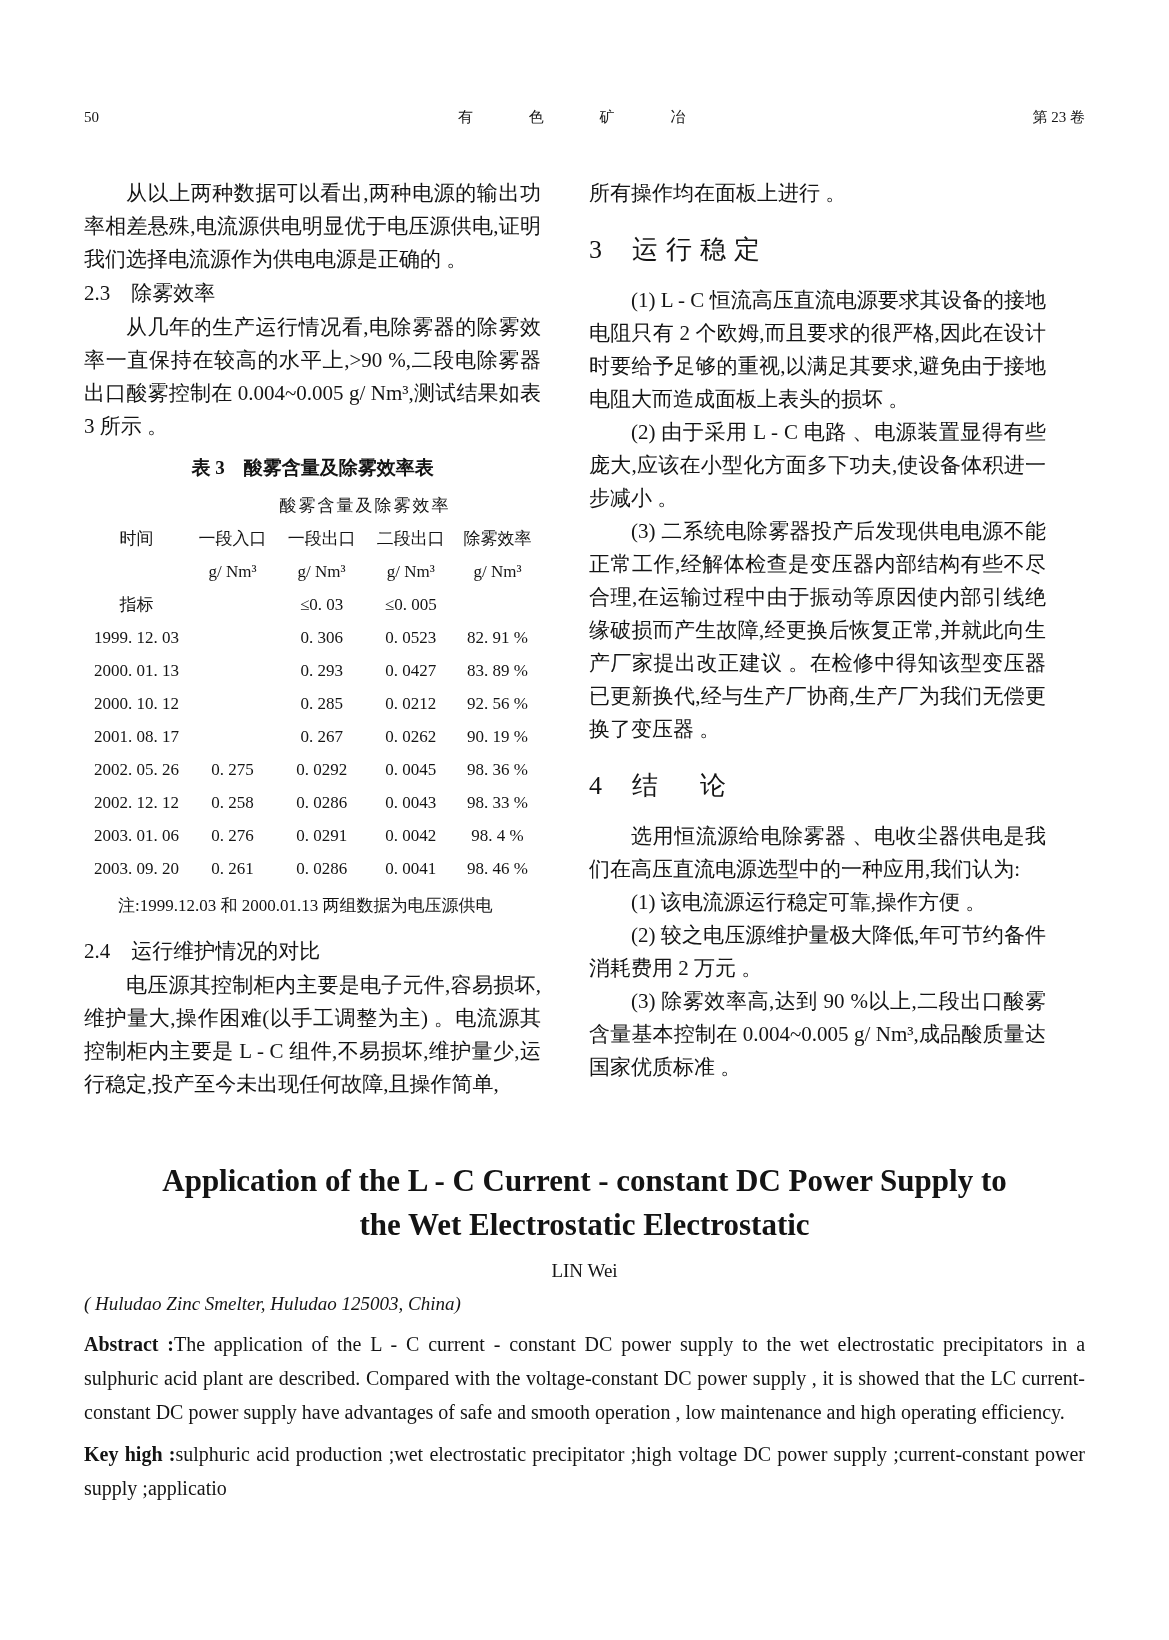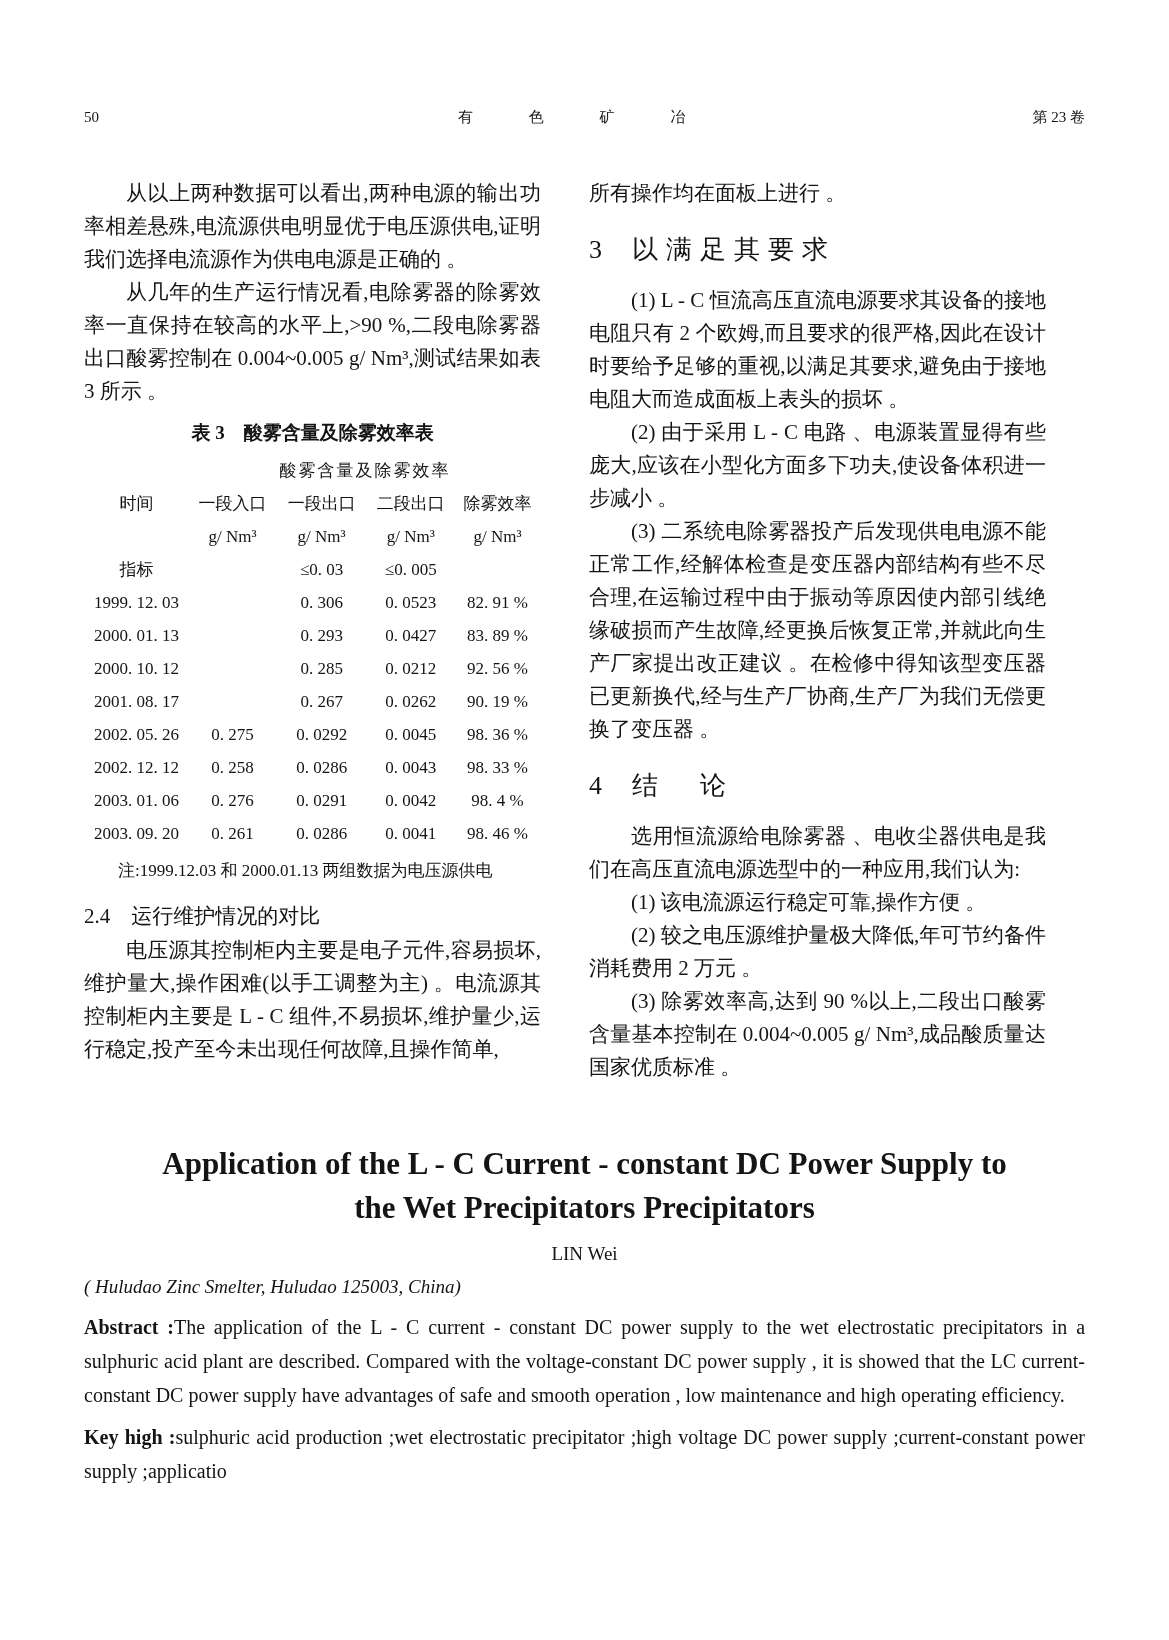--- a/index.html
+++ b/index.html
@@ -46,20 +46,21 @@
   <header class="pg-header">
     <span class="pgnum">50</span>
     <span class="journal">有 色 矿 冶</span>
     <span class="vol">第 23 卷</span>
   </header>
 
   <div class="columns">
 
     <div class="col">
       <p class="body indent">从以上两种数据可以看出,两种电源的输出功率相差悬殊,电流源供电明显优于电压源供电,证明我们选择电流源作为供电电源是正确的 。</p>
+      <h3 class="sub">2.3　除雾效率</h3>
       <p class="body indent">从几年的生产运行情况看,电除雾器的除雾效率一直保持在较高的水平上,&gt;90 %,二段电除雾器出口酸雾控制在 0.004~0.005 g/ Nm³,测试结果如表 3 所示 。</p>
 
       <div class="tbl-title">表 3　酸雾含量及除雾效率表</div>
       <table class="data">
         <colgroup>
           <col class="c0">
             <col class="c1">
             <col class="c2">
             <col class="c3">
             <col class="c4">
@@ -153,41 +154,41 @@
       <div class="tbl-note">注:1999.12.03 和 2000.01.13 两组数据为电压源供电</div>
 
       <h3 class="sub">2.4　运行维护情况的对比</h3>
       <p class="body indent">电压源其控制柜内主要是电子元件,容易损坏,维护量大,操作困难(以手工调整为主) 。电流源其控制柜内主要是 L - C 组件,不易损坏,维护量少,运行稳定,投产至今未出现任何故障,且操作简单,</p>
     </div>
 
     <div class="col">
       <p class="body">所有操作均在面板上进行 。</p>
       <h2 class="sec">
         <span class="sec-num">3</span>
-        <span class="sec-title">以满足其要求</span>
+        <span class="sec-title">运行稳定</span>
       </h2>
       <p class="body indent">(1) L - C 恒流高压直流电源要求其设备的接地电阻只有 2 个欧姆,而且要求的很严格,因此在设计时要给予足够的重视,以满足其要求,避免由于接地电阻大而造成面板上表头的损坏 。</p>
       <p class="body indent">(2) 由于采用 L - C 电路 、电源装置显得有些庞大,应该在小型化方面多下功夫,使设备体积进一步减小 。</p>
       <p class="body indent">(3) 二系统电除雾器投产后发现供电电源不能正常工作,经解体检查是变压器内部结构有些不尽合理,在运输过程中由于振动等原因使内部引线绝缘破损而产生故障,经更换后恢复正常,并就此向生产厂家提出改正建议 。在检修中得知该型变压器已更新换代,经与生产厂协商,生产厂为我们无偿更换了变压器 。</p>
       <h2 class="sec">
         <span class="sec-num">4</span>
         <span class="sec-title">结　论</span>
       </h2>
       <p class="body indent">选用恒流源给电除雾器 、电收尘器供电是我们在高压直流电源选型中的一种应用,我们认为:</p>
       <p class="body indent">(1) 该电流源运行稳定可靠,操作方便 。</p>
       <p class="body indent">(2) 较之电压源维护量极大降低,年可节约备件消耗费用 2 万元 。</p>
       <p class="body indent">(3) 除雾效率高,达到 90 %以上,二段出口酸雾含量基本控制在 0.004~0.005 g/ Nm³,成品酸质量达国家优质标准 。</p>
     </div>
 
   </div>
 
   <section class="english">
     <h1 class="en-title">
       <span>Application of the L - C Current - constant DC Power Supply to</span><br>
-      <span>the Wet Precipitators Precipitators</span>
+      <span>the Wet Electrostatic Electrostatic</span>
     </h1>
     <div class="en-author">LIN Wei</div>
     <div class="en-affil">( Huludao Zinc Smelter, Huludao 125003, China)</div>
     <p class="en-abstract">
       <b>Abstract :</b><span>The application of the L - C current - constant DC power supply to the wet electrostatic precipitators in a sulphuric acid plant are described. Compared with the voltage-constant DC power supply , it is showed that the LC current-constant DC power supply have advantages of safe and smooth operation , low maintenance and high operating efficiency.</span>
     </p>
     <p class="en-keywords">
       <b>Key high :</b><span>sulphuric acid production ;wet electrostatic precipitator ;high voltage DC power supply ;current-constant power supply ;applicatio</span>
     </p>
   </section>

